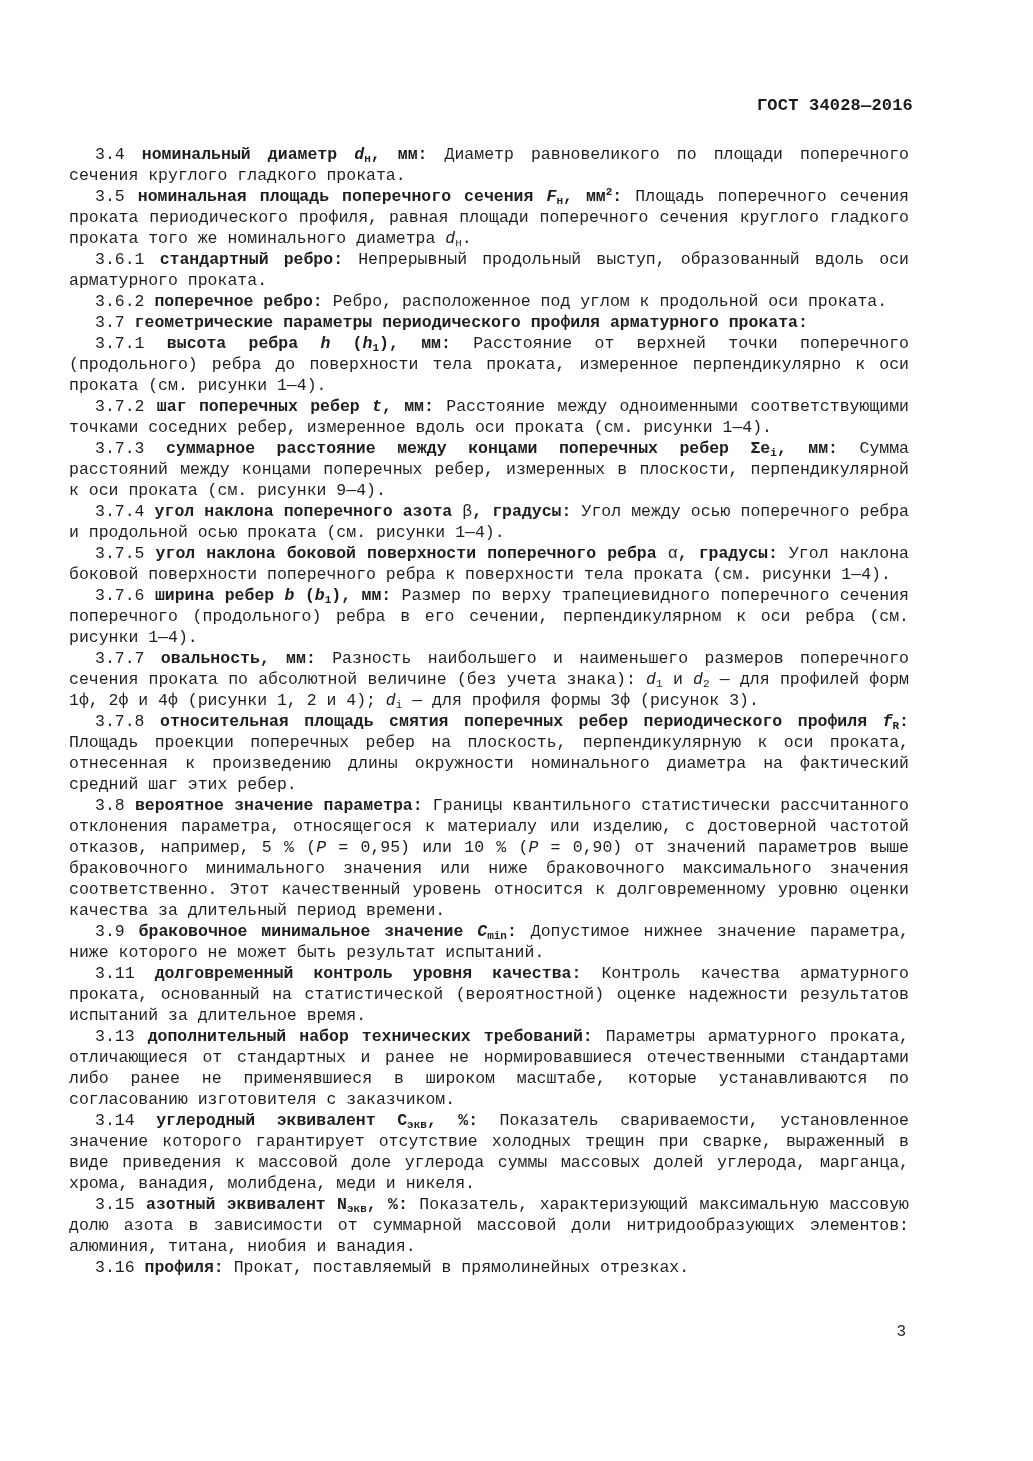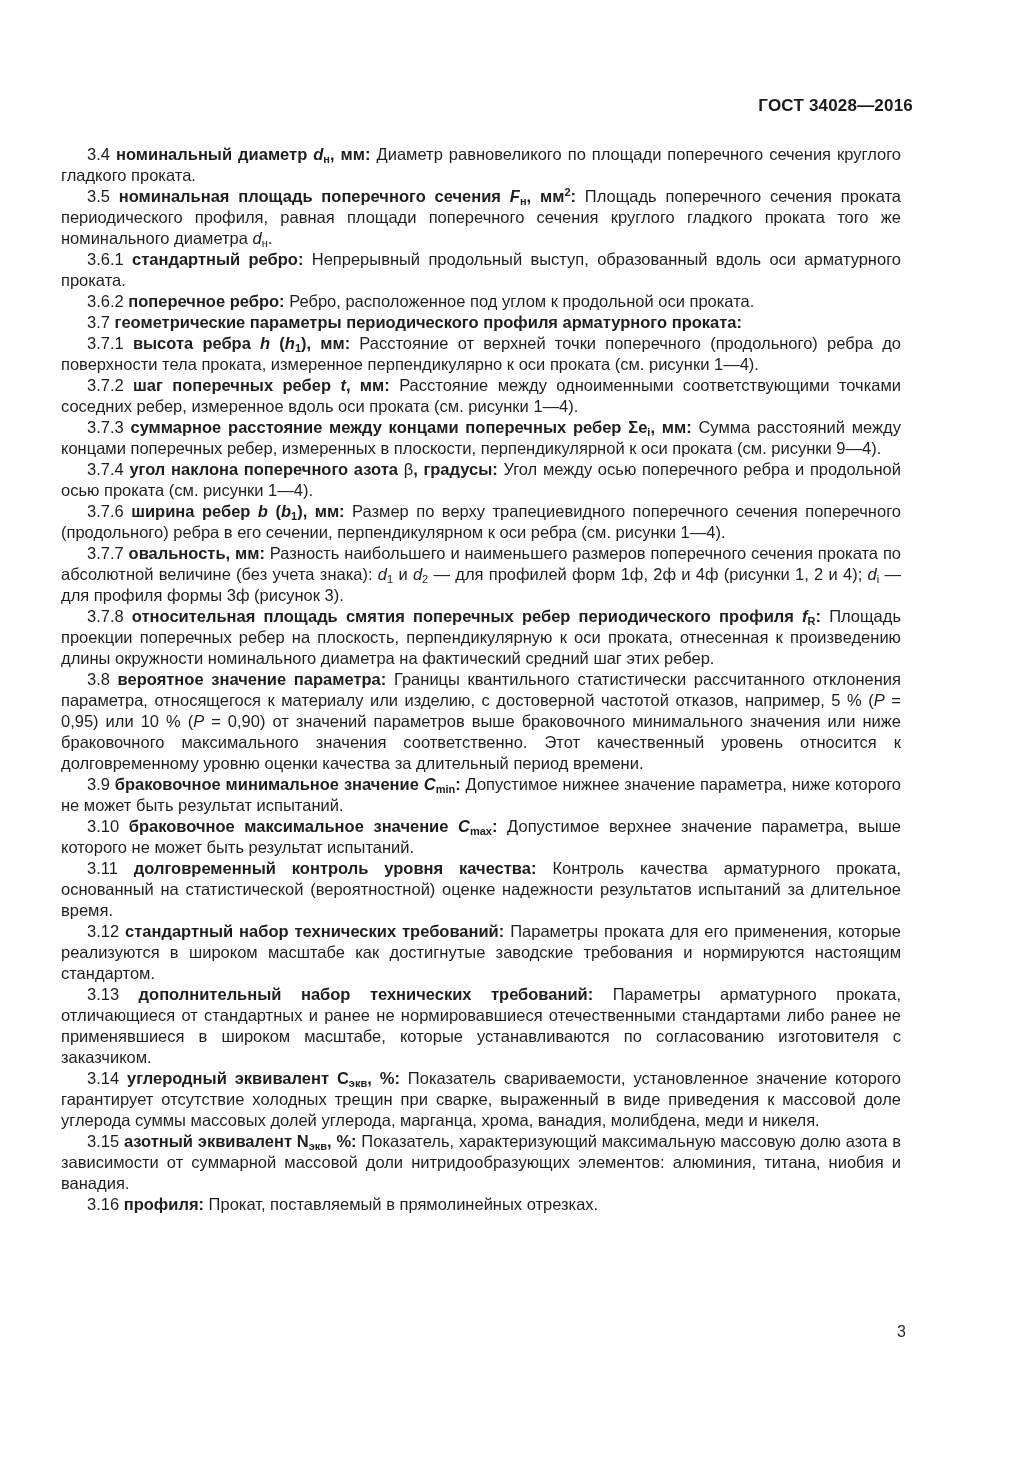--- a/index.html
+++ b/index.html
@@ -5,39 +5,39 @@
   html, body {
     margin: 0;
     padding: 0;
     background: #ffffff;
   }
   .sheet {
     position: relative;
     width: 1033px;
     height: 1454px;
     background: #ffffff;
-    font-family: Liberation Sans, sans-serif;
+    font-family: Liberation Mono, monospace;
     color: #1e1e1e;
     overflow: hidden;
   }
   .doc-header {
     position: absolute;
     top: 96px;
     left: 73px;
     width: 840px;
     text-align: right;
     font-size: 17px;
     font-weight: 700;
     letter-spacing: 0.2px;
     color: #1a1a1a;
   }
   .content {
     position: absolute;
     top: 144px;
-    left: 61px;
+    left: 69px;
     width: 840px;
     font-size: 16.5px;
     line-height: 21px;
     text-align: justify;
     hyphens: auto;
     -webkit-hyphens: auto;
   }
   .para {
     margin: 0;
     text-indent: 26px;
@@ -66,28 +66,27 @@
   <div class="content">
       <p class="para"><span class="run">3.4 </span><span class="run rb">номинальный диаметр </span><span class="run rb ri">d</span><span class="run rs rb">н</span><span class="run rb">, мм:</span><span class="run"> Диаметр равновеликого по площади поперечного сечения круглого гладкого проката.</span></p>
       <p class="para"><span class="run">3.5 </span><span class="run rb">номинальная площадь поперечного сечения </span><span class="run rb ri">F</span><span class="run rs rb">н</span><span class="run rb">, мм</span><span class="run rp rb">2</span><span class="run rb">:</span><span class="run"> Площадь поперечного сечения проката периодического профиля, равная площади поперечного сечения круглого гладкого проката того же номинального диаметра </span><span class="run ri">d</span><span class="run rs">н</span><span class="run">.</span></p>
       <p class="para"><span class="run">3.6.1 </span><span class="run rb">стандартный ребро:</span><span class="run"> Непрерывный продольный выступ, образованный вдоль оси арматурного проката.</span></p>
       <p class="para"><span class="run">3.6.2 </span><span class="run rb">поперечное ребро:</span><span class="run"> Ребро, расположенное под углом к продольной оси проката.</span></p>
       <p class="para"><span class="run">3.7 </span><span class="run rb">геометрические параметры периодического профиля арматурного проката:</span></p>
       <p class="para"><span class="run">3.7.1 </span><span class="run rb">высота ребра </span><span class="run rb ri">h</span><span class="run rb"> (</span><span class="run rb ri">h</span><span class="run rs rb">1</span><span class="run rb">), мм:</span><span class="run"> Расстояние от верхней точки поперечного (продольного) ребра до поверхности тела проката, измеренное перпендикулярно к оси проката (см. рисунки 1—4).</span></p>
       <p class="para"><span class="run">3.7.2 </span><span class="run rb">шаг поперечных ребер </span><span class="run rb ri">t</span><span class="run rb">, мм:</span><span class="run"> Расстояние между одноименными соответствующими точками соседних ребер, измеренное вдоль оси проката (см. рисунки 1—4).</span></p>
       <p class="para"><span class="run">3.7.3 </span><span class="run rb">суммарное расстояние между концами поперечных ребер </span><span class="run rb">Σе</span><span class="run rs rb">i</span><span class="run rb">, мм:</span><span class="run"> Сумма расстояний между концами поперечных ребер, измеренных в плоскости, перпендикулярной к оси проката (см. рисунки 9—4).</span></p>
       <p class="para"><span class="run">3.7.4 </span><span class="run rb">угол наклона поперечного азота </span><span class="run">β</span><span class="run rb">, градусы:</span><span class="run"> Угол между осью поперечного ребра и продольной осью проката (см. рисунки 1—4).</span></p>
+      <p class="para"><span class="run">3.7.5 </span><span class="run rb">угол наклона боковой поверхности поперечного ребра </span><span class="run">α</span><span class="run rb">, градусы:</span><span class="run"> Угол наклона боковой поверхности поперечного ребра к поверхности тела проката (см. рисунки 1—4).</span></p>
       <p class="para"><span class="run">3.7.6 </span><span class="run rb">ширина ребер </span><span class="run rb ri">b</span><span class="run rb"> (</span><span class="run rb ri">b</span><span class="run rs rb">1</span><span class="run rb">), мм:</span><span class="run"> Размер по верху трапециевидного поперечного сечения поперечного (продольного) ребра в его сечении, перпендикулярном к оси ребра (см. рисунки 1—4).</span></p>
       <p class="para"><span class="run">3.7.7 </span><span class="run rb">овальность, мм:</span><span class="run"> Разность наибольшего и наименьшего размеров поперечного сечения проката по абсолютной величине (без учета знака): </span><span class="run ri">d</span><span class="run rs">1</span><span class="run"> и </span><span class="run ri">d</span><span class="run rs">2</span><span class="run"> — для профилей форм 1ф, 2ф и 4ф (рисунки 1, 2 и 4); </span><span class="run ri">d</span><span class="run rs">i</span><span class="run"> — для профиля формы 3ф (рисунок 3).</span></p>
       <p class="para"><span class="run">3.7.8 </span><span class="run rb">относительная площадь смятия поперечных ребер периодического профиля </span><span class="run rb ri">f</span><span class="run rs rb">R</span><span class="run rb">:</span><span class="run"> Площадь проекции поперечных ребер на плоскость, перпендикулярную к оси проката, отнесенная к произведению длины окружности номинального диаметра на фактический средний шаг этих ребер.</span></p>
       <p class="para"><span class="run">3.8 </span><span class="run rb">вероятное значение параметра:</span><span class="run"> Границы квантильного статистически рассчитанного отклонения параметра, относящегося к материалу или изделию, с достоверной частотой отказов, например, 5 % (</span><span class="run ri">P</span><span class="run"> = 0,95) или 10 % (</span><span class="run ri">P</span><span class="run"> = 0,90) от значений параметров выше браковочного минимального значения или ниже браковочного максимального значения соответственно. Этот качественный уровень относится к долговременному уровню оценки качества за длительный период времени.</span></p>
       <p class="para"><span class="run">3.9 </span><span class="run rb">браковочное минимальное значение </span><span class="run rb ri">C</span><span class="run rs rb">min</span><span class="run rb">:</span><span class="run"> Допустимое нижнее значение параметра, ниже которого не может быть результат испытаний.</span></p>
-      <p class="para"><span class="run">3.10 </span><span class="run rb">браковочное максимальное значение </span><span class="run rb ri">C</span><span class="run rs rb">max</span><span class="run rb">:</span><span class="run"> Допустимое верхнее значение параметра, выше которого не может быть результат испытаний.</span></p>
       <p class="para"><span class="run">3.11 </span><span class="run rb">долговременный контроль уровня качества:</span><span class="run"> Контроль качества арматурного проката, основанный на статистической (вероятностной) оценке надежности результатов испытаний за длительное время.</span></p>
-      <p class="para"><span class="run">3.12 </span><span class="run rb">стандартный набор технических требований:</span><span class="run"> Параметры проката для его применения, которые реализуются в широком масштабе как достигнутые заводские требования и нормируются настоящим стандартом.</span></p>
       <p class="para"><span class="run">3.13 </span><span class="run rb">дополнительный набор технических требований:</span><span class="run"> Параметры арматурного проката, отличающиеся от стандартных и ранее не нормировавшиеся отечественными стандартами либо ранее не применявшиеся в широком масштабе, которые устанавливаются по согласованию изготовителя с заказчиком.</span></p>
       <p class="para"><span class="run">3.14 </span><span class="run rb">углеродный эквивалент С</span><span class="run rs rb">экв</span><span class="run rb">, %:</span><span class="run"> Показатель свариваемости, установленное значение которого гарантирует отсутствие холодных трещин при сварке, выраженный в виде приведения к массовой доле углерода суммы массовых долей углерода, марганца, хрома, ванадия, молибдена, меди и никеля.</span></p>
       <p class="para"><span class="run">3.15 </span><span class="run rb">азотный эквивалент N</span><span class="run rs rb">экв</span><span class="run rb">, %:</span><span class="run"> Показатель, характеризующий максимальную массовую долю азота в зависимости от суммарной массовой доли нитридообразующих элементов: алюминия, титана, ниобия и ванадия.</span></p>
       <p class="para"><span class="run">3.16 </span><span class="run rb">профиля:</span><span class="run"> Прокат, поставляемый в прямолинейных отрезках.</span></p>
     </div>
 
   <div class="page-number">3</div>
 </div>
 
 </body></html>

